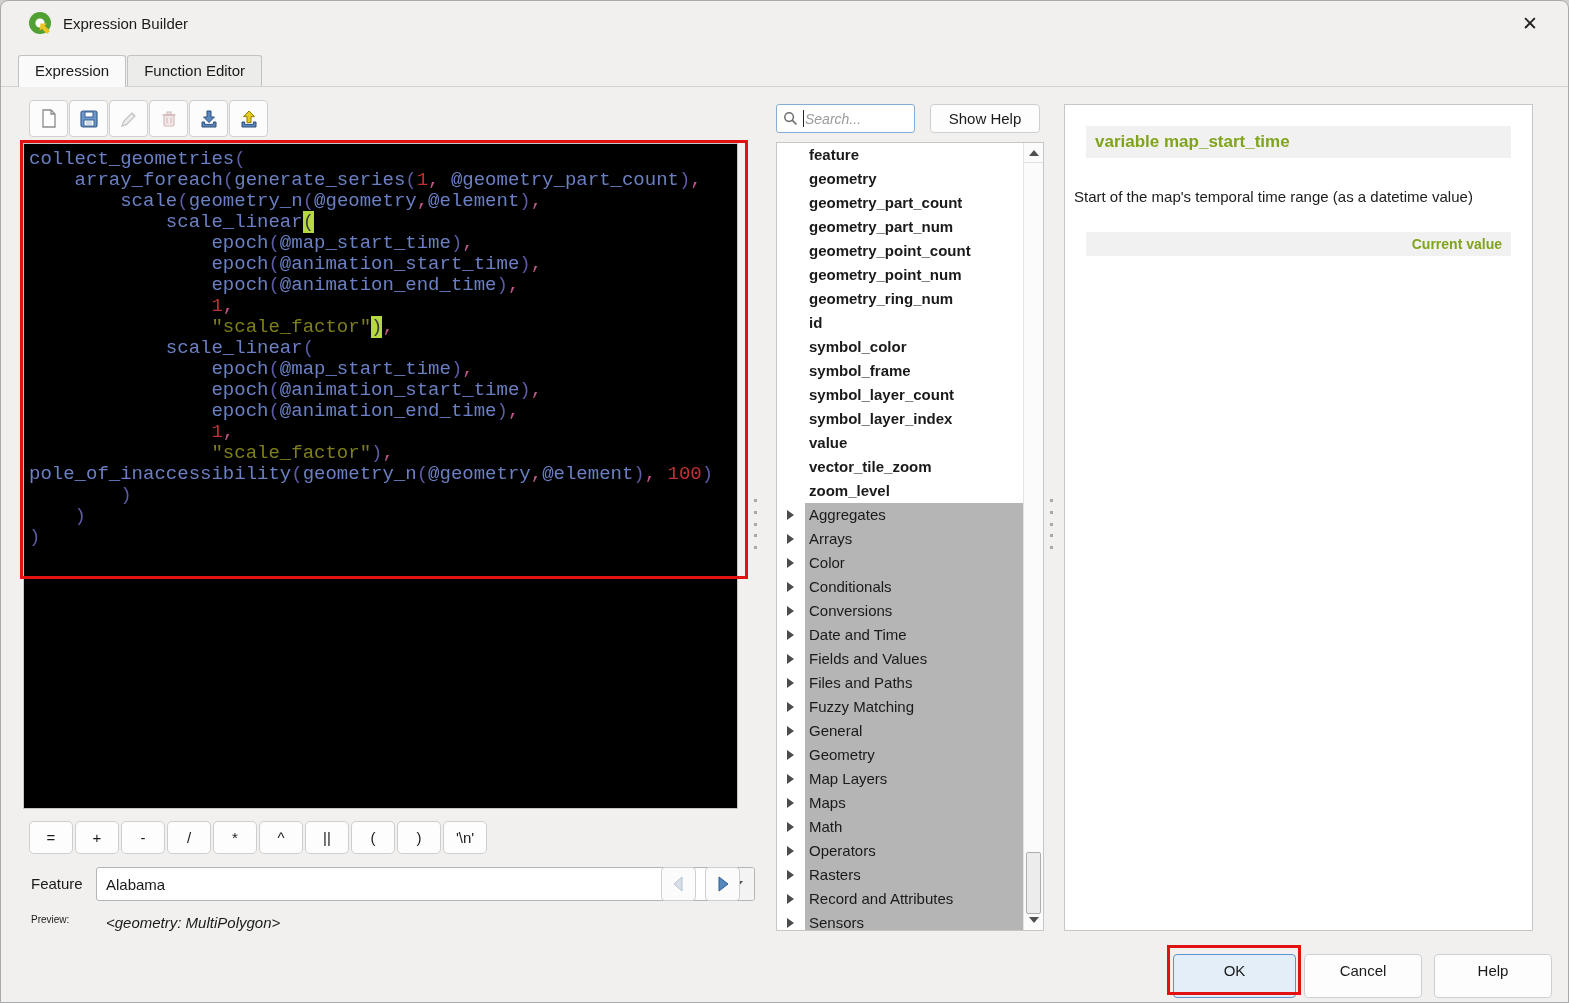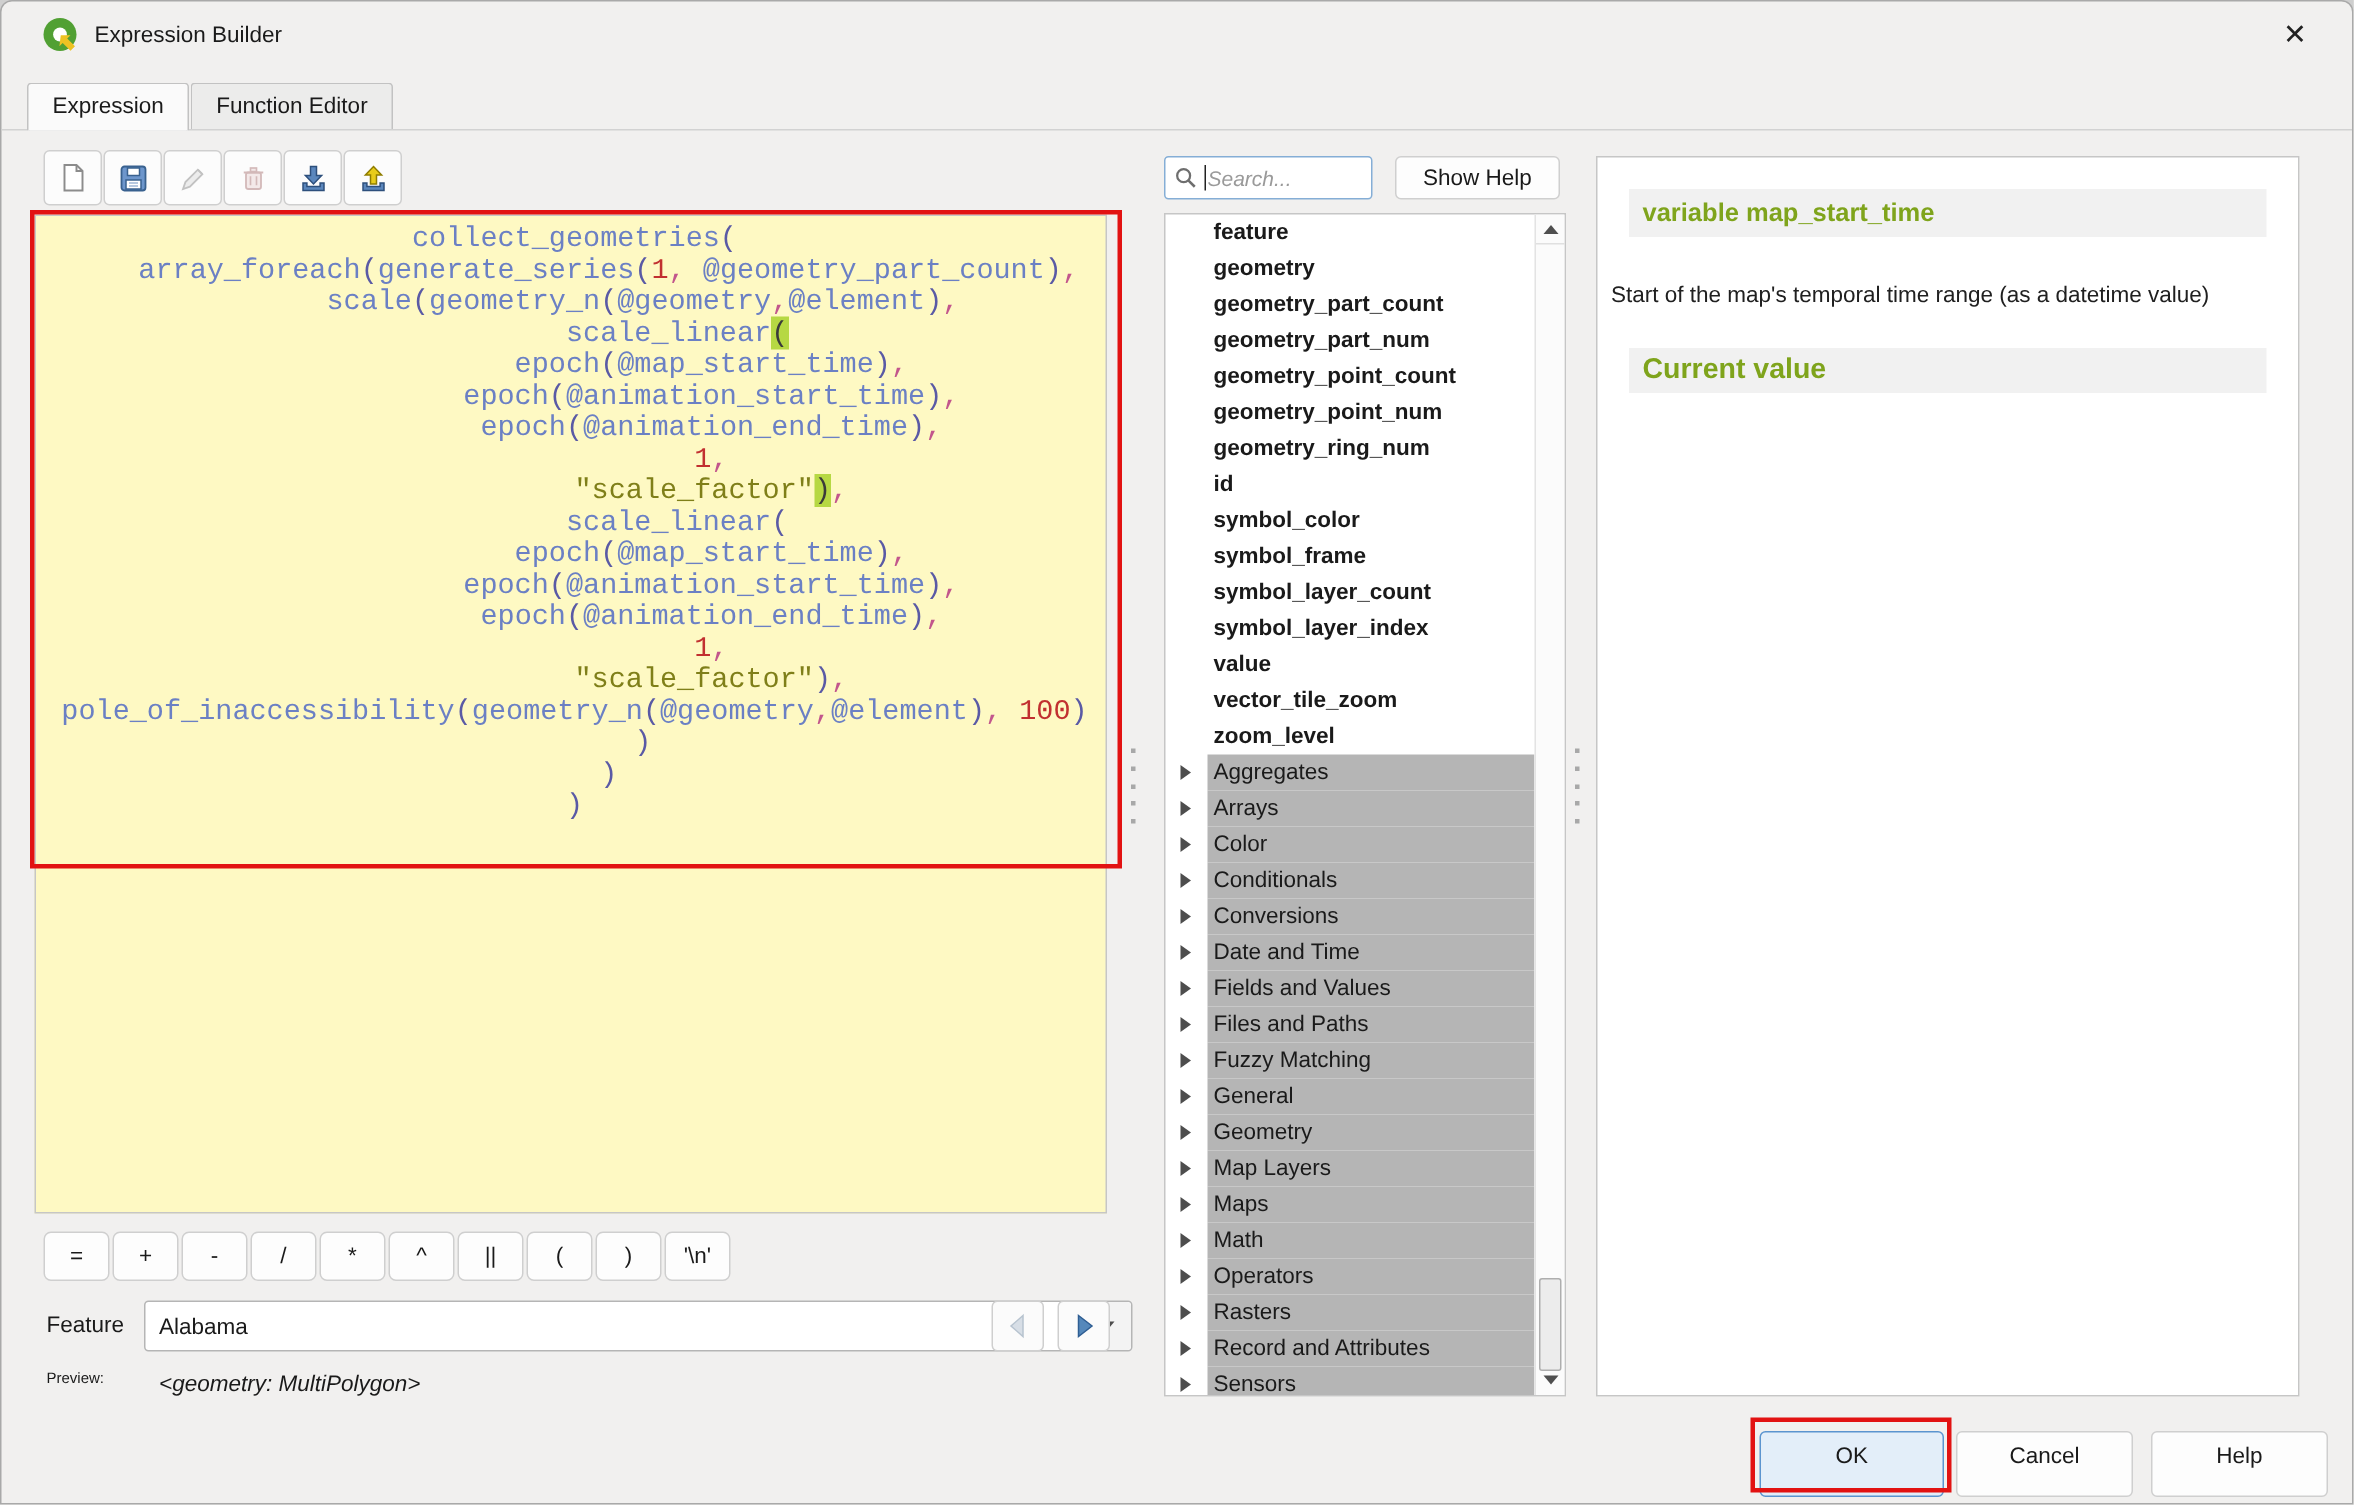--- a/index.html
+++ b/index.html
@@ -20,22 +20,22 @@
             border-bottom:1px solid #d2d2d2; display:flex; align-items:flex-end; }
   .tab { height:31px; line-height:29px; padding:0 16px; border:1px solid #c2c2c2; border-bottom:none;
          border-radius:3px 3px 0 0; background:#ececeb; margin-right:1px; position:relative; }
   .tab.active { background:#fafafa; height:32px; z-index:2; margin-bottom:-1px; }
   
   #toolbar { position:absolute; left:28px; top:99px; display:flex; gap:1px; }
   .tool-btn { width:39px; height:37px; background:#fcfcfc; border:1px solid #cfcfcf; border-radius:4px;
               display:flex; align-items:center; justify-content:center; }
   .tool-btn svg { width:22px; height:22px; }
   
-  #editor { position:absolute; left:22px; top:142px; width:715px; height:666px; background:#fef9c3;
-            border:1px solid #c6c6c6; overflow:hidden;text-align:center; }
+  #editor { position:absolute; left:22px; top:142px; width:715px; height:666px; background:#000000;
+            border:1px solid #c6c6c6; overflow:hidden; }
   #code { padding:5px 0 0 5px; font-family:"Liberation Mono","DejaVu Sans Mono",monospace;
           font-size:19px; line-height:21px; }
   .code-line { white-space:pre; height:21px; }
   .tk-fn   { color:#6b80c4; }
   .tk-var  { color:#6b80c4; }
   .tk-par  { color:#5a5aa5; }
   .tk-num  { color:#c13030; }
   .tk-comma{ color:#c2568c; }
   .tk-str  { color:#7f7f19; }
   .tk-hl   { background:#b6d843; color:#3a3a3a; }
@@ -100,21 +100,21 @@
           justify-content:space-between; align-items:center; }
   .grip i { width:3px; height:3px; background:#a8a8a8; display:block; }
   #grip-left { left:752px; top:498px; }
   #grip-right { left:1048px; top:498px; }
   
   #help-panel { position:absolute; left:1063px; top:103px; width:469px; height:827px; background:#fff;
                 border:1px solid #c6c6c6; }
   .help-strip { margin:21px; background:#f1f1f1; padding:6px 9px; color:#7fa41c; font-weight:700; }
   #help-title { font-size:17px; }
   #help-desc { padding:9px 9px 6px 9px; font-size:15px; color:#202020; }
-  #help-current-label { font-size:19px; padding:4px 9px; }
+  #help-current-label { font-size:14px; padding:4px 9px;text-align:right; }
   #help-current-value { padding:12px 9px; font-style:italic; font-size:15px; }
   
   .dlg-btn { position:absolute; top:953px; height:44px; background:#fdfdfd; border:1px solid #cfcfcf;
              border-radius:4px; text-align:center; line-height:32px; font-size:15px; }
   #ok-btn { left:1172px; width:123px; background:#e3eef9; border:1px solid #5b94cf; }
   #cancel-btn { left:1303px; width:118px; }
   #help-btn { left:1433px; width:118px; }
 </style>
 </head>
 <body>

